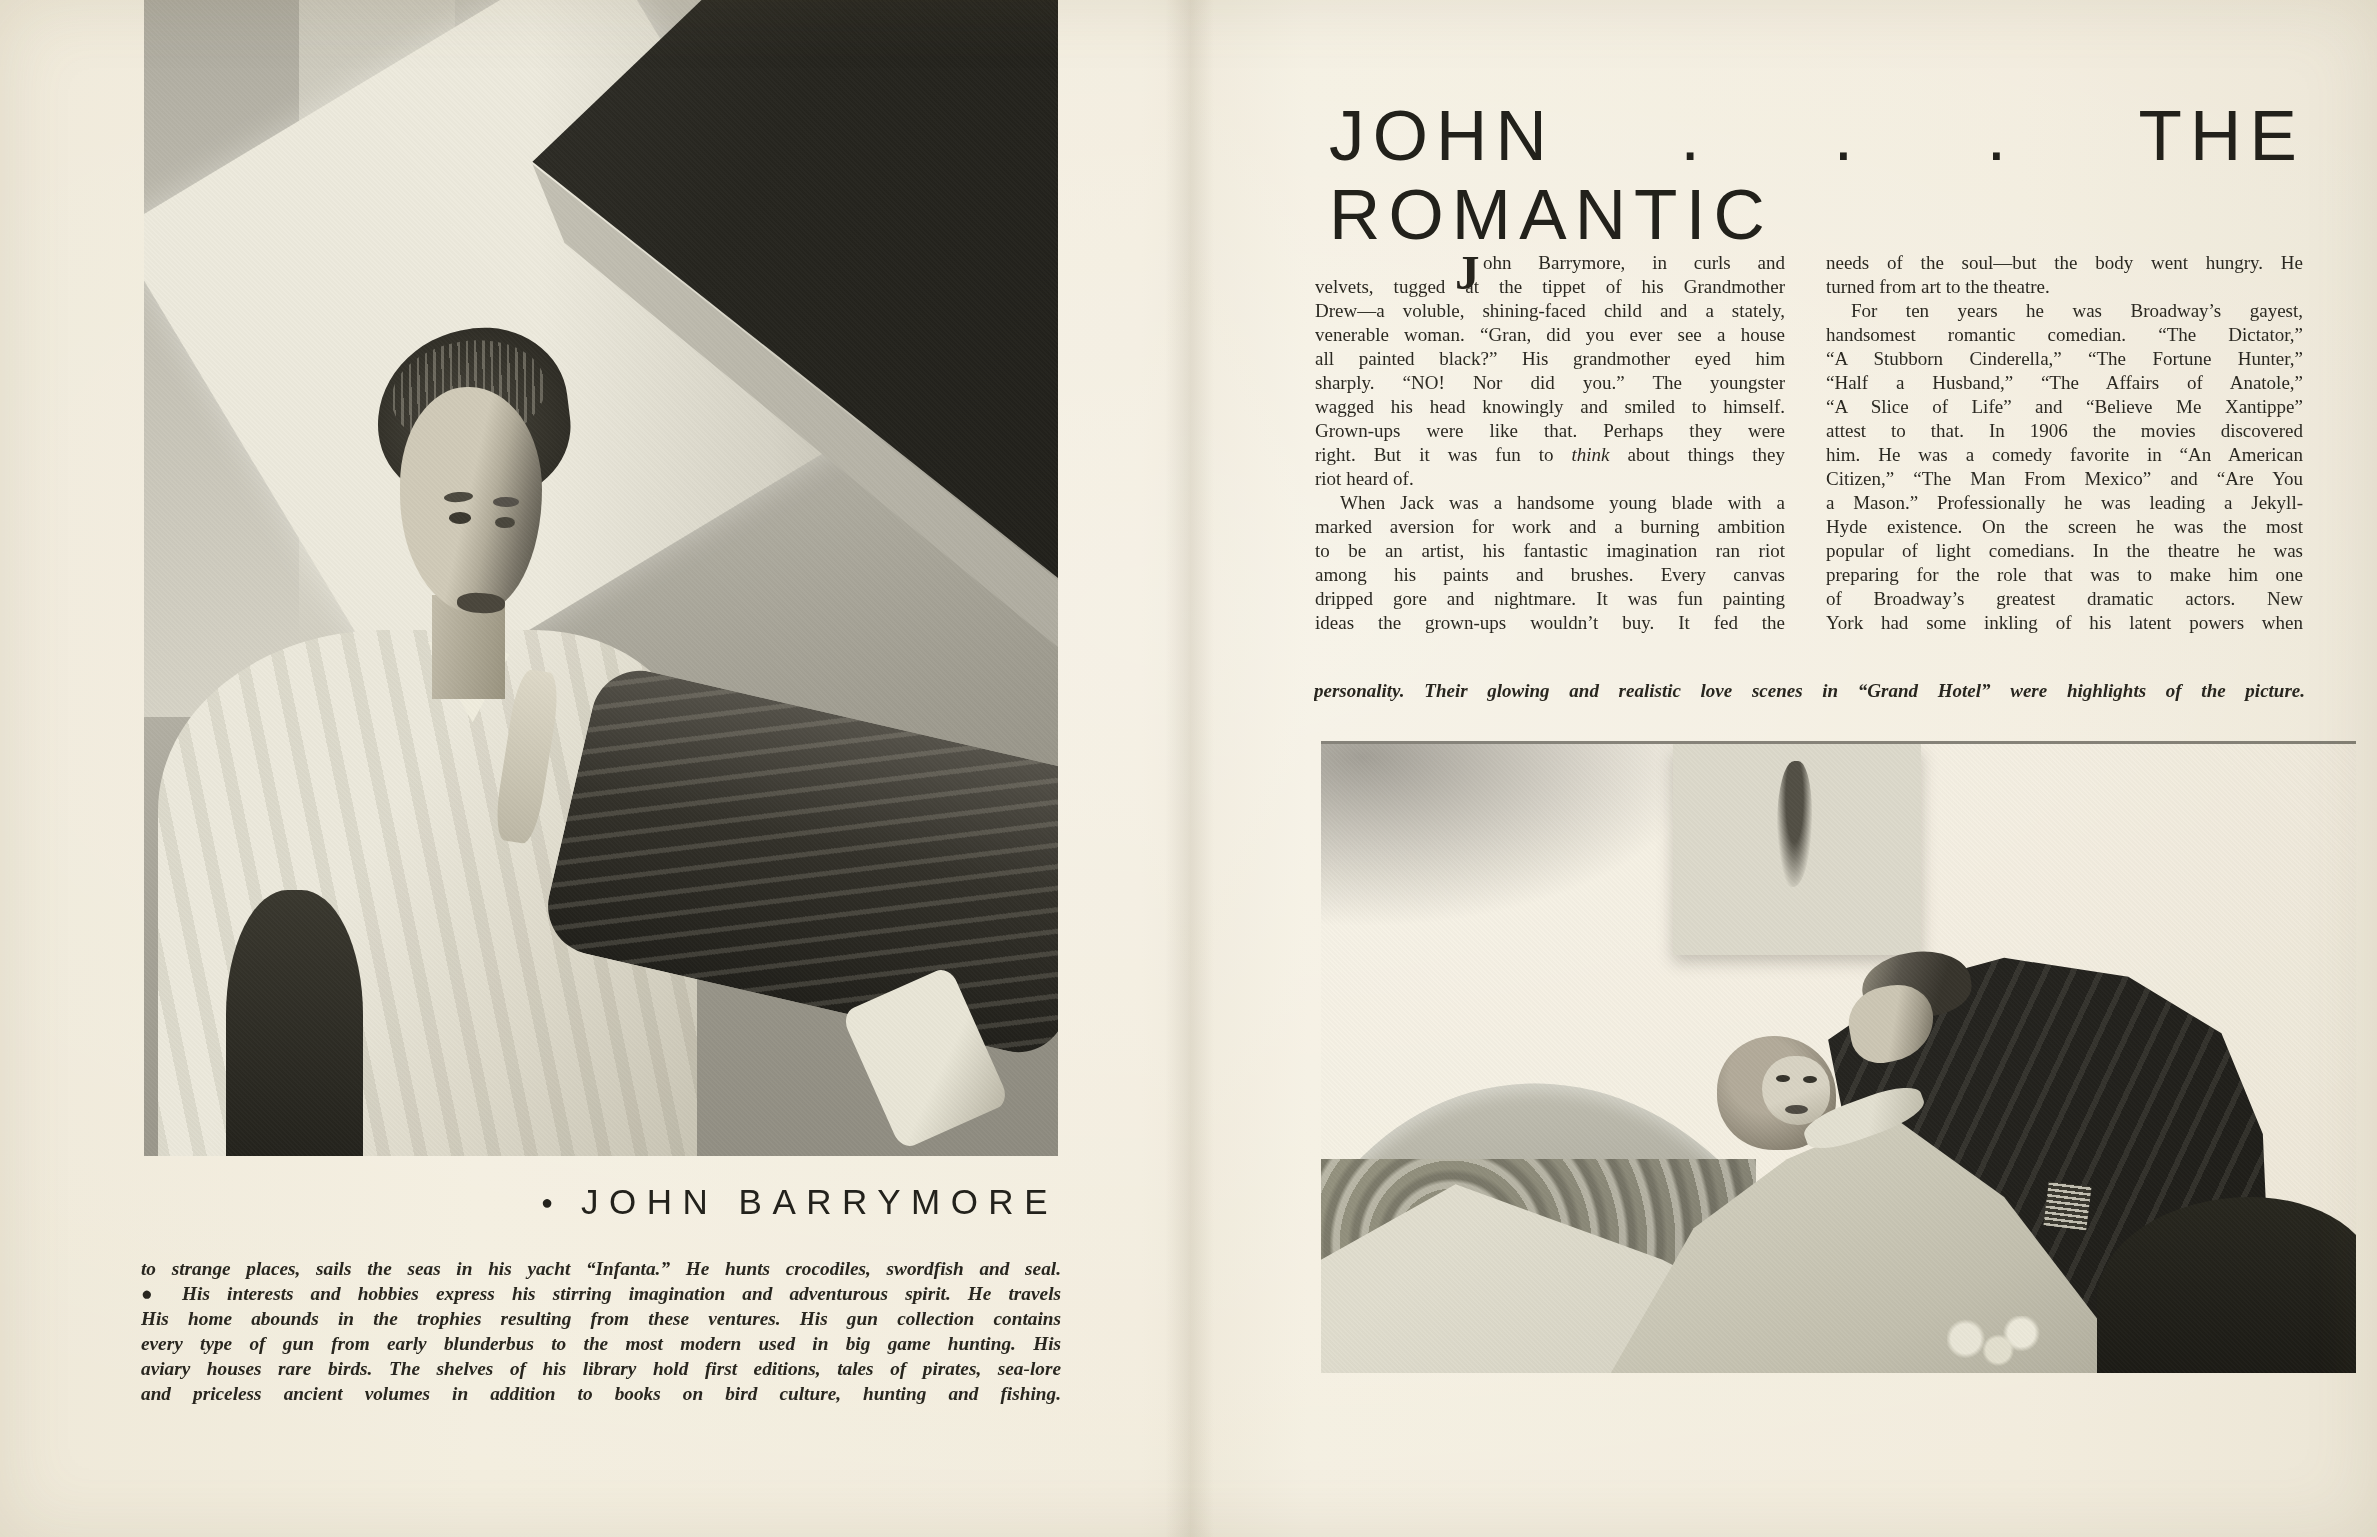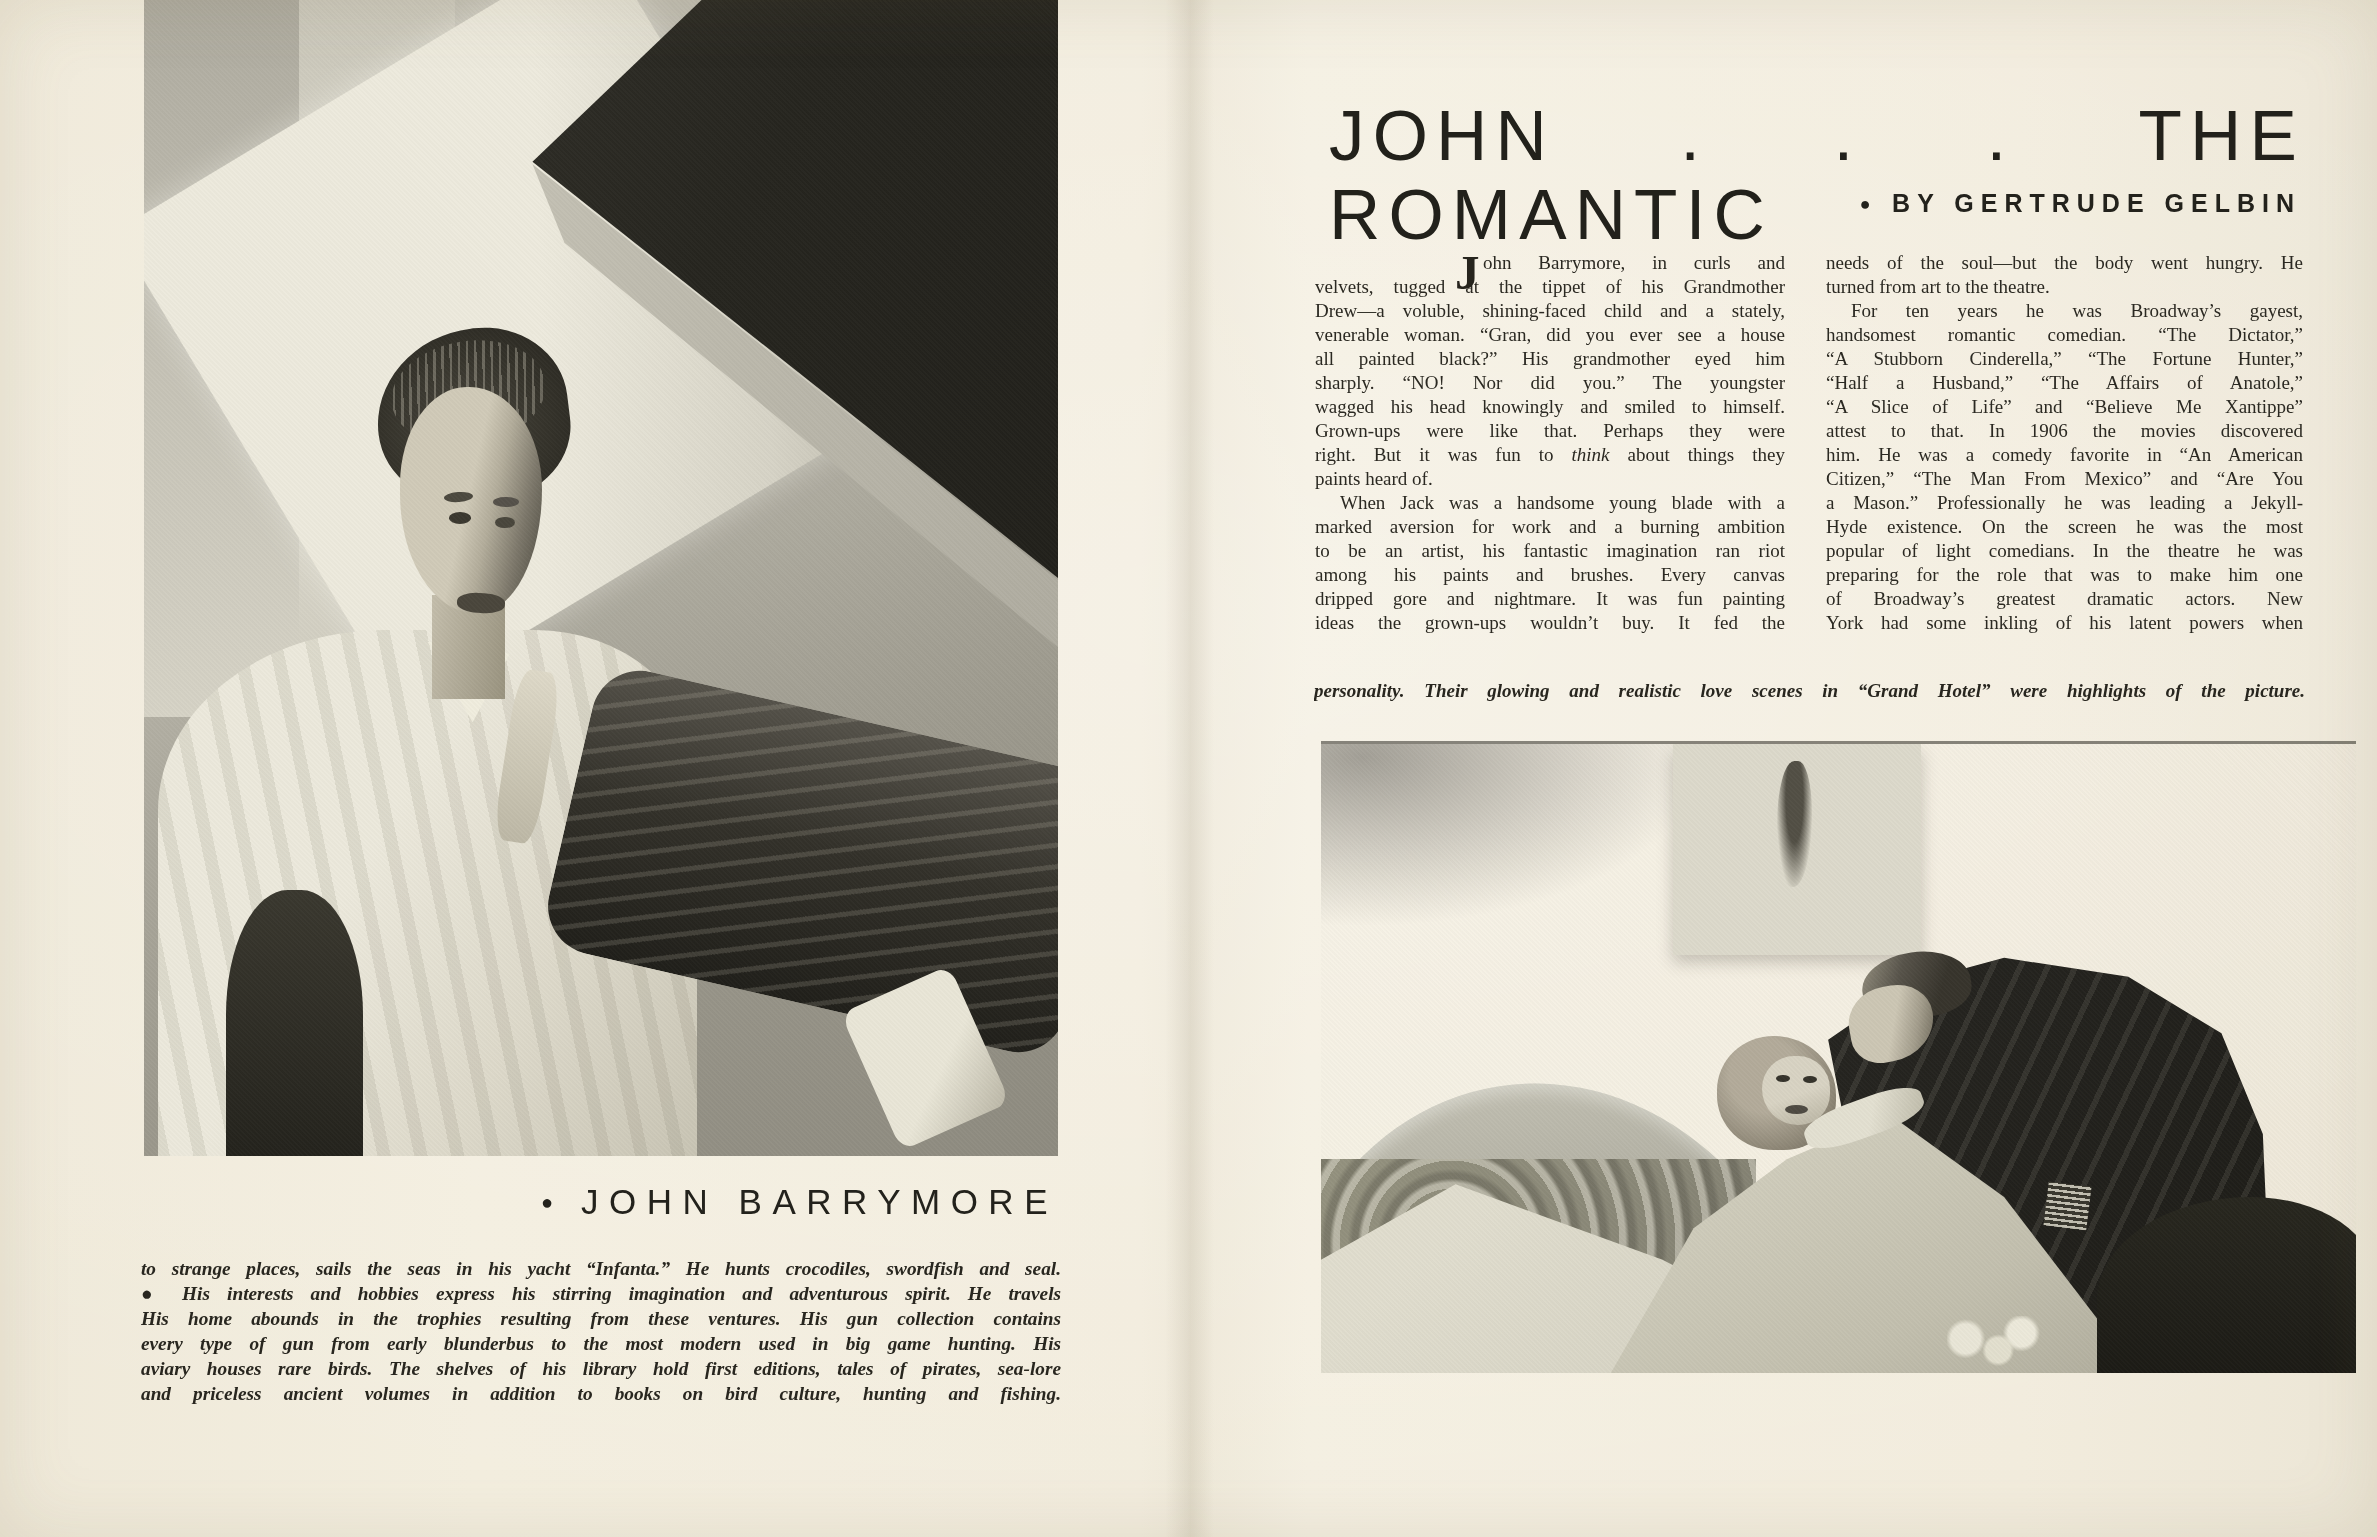--- a/index.html
+++ b/index.html
@@ -186,35 +186,34 @@
       <div class="t-line">● His interests and hobbies express his stirring imagination and adventurous spirit.  He travels</div>
       <div class="t-line">His home abounds in the trophies resulting from these ventures.  His gun collection contains</div>
       <div class="t-line">every type of gun from early blunderbus to the most modern used in big game hunting.  His</div>
       <div class="t-line">aviary houses rare birds.  The shelves of his library hold first editions, tales of pirates, sea-lore</div>
       <div class="t-line">and priceless ancient volumes in addition to books on bird culture, hunting and fishing.</div>
     </div>
 
   <div class="gutter"></div>
 
   <h1 class="headline" style="margin:4px;">JOHN . . . THE ROMANTIC</h1>
-  <div class="byline"><span class="dot">●</span><span>BY GERTRUDE GELBIN</span></div>
 
   <div class="col col1">
     <span class="dropcap">J</span>
 
   <div class="t-line first">ohn Barrymore, in curls and</div>
       <div class="t-line">velvets, tugged at the tippet of his Grandmother</div>
       <div class="t-line">Drew—a voluble, shining-faced child and a stately,</div>
       <div class="t-line">venerable woman.  “Gran, did you ever see a house</div>
       <div class="t-line">all painted black?”  His grandmother eyed him</div>
       <div class="t-line">sharply.  “NO!  Nor did you.”  The youngster</div>
       <div class="t-line">wagged his head knowingly and smiled to himself.</div>
       <div class="t-line">Grown-ups were like that.  Perhaps they were</div>
       <div class="t-line">right.  But it was fun to <i>think</i> about things they</div>
-      <div class="t-line end">paints heard of.</div>
+      <div class="t-line end">riot heard of.</div>
       <div class="t-line indent">When Jack was a handsome young blade with a</div>
       <div class="t-line">marked aversion for work and a burning ambition</div>
       <div class="t-line">to be an artist, his fantastic imagination ran riot</div>
       <div class="t-line">among his paints and brushes.  Every canvas</div>
       <div class="t-line">dripped gore and nightmare.  It was fun painting</div>
       <div class="t-line">ideas the grown-ups wouldn’t buy.  It fed the</div>
     </div>
   <div class="col col2">
 
   <div class="t-line">needs of the soul—but the body went hungry.  He</div>

